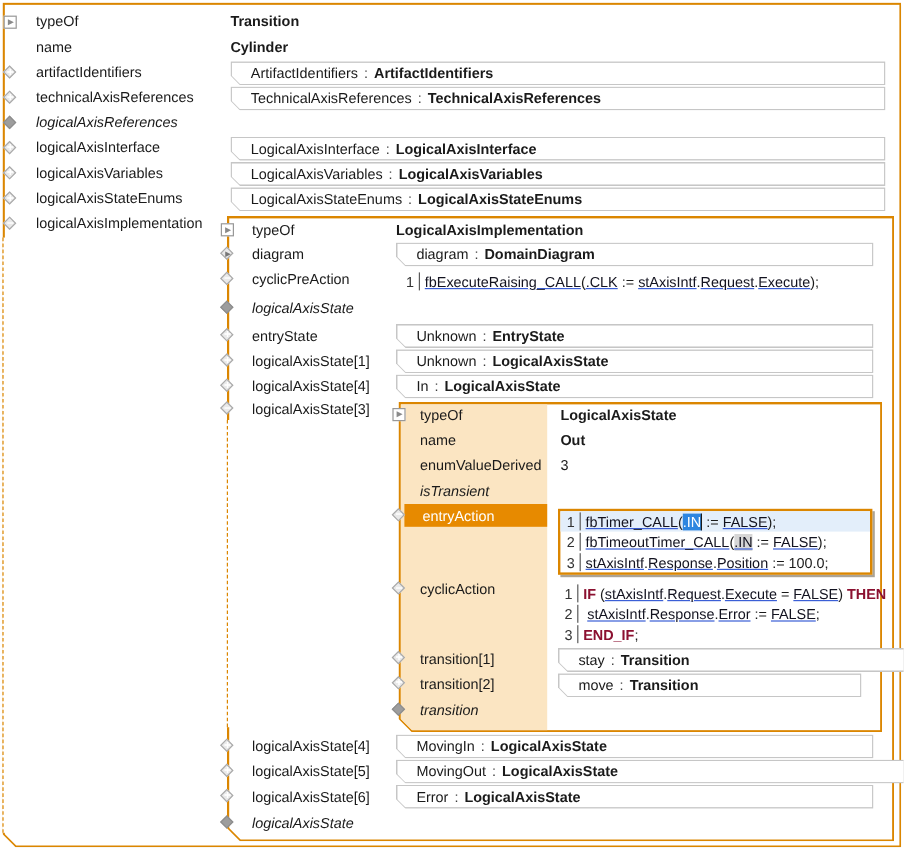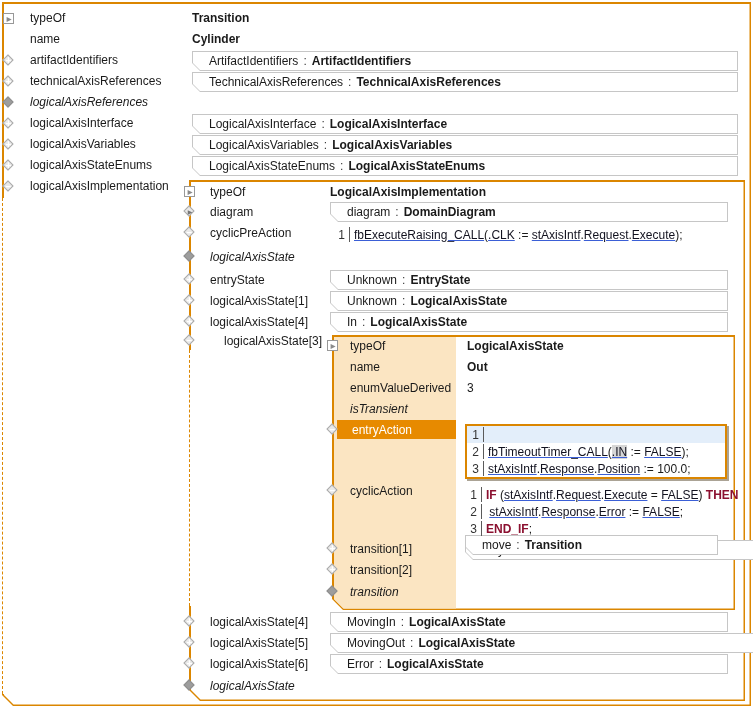--- a/index.html
+++ b/index.html
@@ -134,21 +134,21 @@
     </div>
 </div>
 
 <div class="lbl" style="left:210px;top:184px">typeOf</div>
 <div class="lbl" style="left:210px;top:204px">diagram</div>
 <div class="lbl" style="left:210px;top:225px">cyclicPreAction</div>
 <div class="lbl it" style="left:210px;top:249px">logicalAxisState</div>
 <div class="lbl" style="left:210px;top:272px">entryState</div>
 <div class="lbl" style="left:210px;top:293px">logicalAxisState[1]</div>
 <div class="lbl" style="left:210px;top:314px">logicalAxisState[4]</div>
-<div class="lbl" style="left:224px;top:333px">logicalAxisState[3]</div>
+<div class="lbl" style="left:210px;top:333px">logicalAxisState[3]</div>
 <div class="lbl" style="left:210px;top:614px">logicalAxisState[4]</div>
 <div class="lbl" style="left:210px;top:635px">logicalAxisState[5]</div>
 <div class="lbl" style="left:210px;top:656px">logicalAxisState[6]</div>
 <div class="lbl it" style="left:210px;top:678px">logicalAxisState</div>
 
 <div class="lbl b" style="left:330px;top:184px">LogicalAxisImplementation</div>
 
 <div class="vbox" style="left:330px;top:202px;width:398px">
   <div class="in">
       <span>diagram</span>
@@ -217,20 +217,21 @@
 <div class="lbl" style="left:350px;top:562px">transition[2]</div>
 <div class="lbl it" style="left:350px;top:584px">transition</div>
 
 <div class="lbl b" style="left:467px;top:338px">LogicalAxisState</div>
 <div class="lbl b" style="left:467px;top:359px">Out</div>
 <div class="lbl" style="left:467px;top:380px">3</div>
 
 <div class="codebox" id="entry-code">
   <div class="cl active">
       <span class="ln">1</span>
+      <span class="cd"><span class="lnk">fbTimer_CALL</span><span>(</span><span class="sel">.IN</span><span> := </span><span class="lnk">FALSE</span><span>);</span></span>
     </div>
   <div class="cl">
       <span class="ln">2</span>
       <span class="cd"><span class="lnk">fbTimeoutTimer_CALL</span><span>(</span><span class="lnk occ">.IN</span><span> := </span><span class="lnk">FALSE</span><span>);</span></span>
     </div>
   <div class="cl">
       <span class="ln">3</span>
       <span class="cd"><span class="lnk">stAxisIntf</span><span>.</span><span class="lnk">Response</span><span>.</span><span class="lnk">Position</span><span> := 100.0;</span></span>
     </div>
 </div>
@@ -250,21 +251,21 @@
     </div>
 </div>
 
 <div class="vbox" style="left:465px;top:540px;width:290px">
   <div class="in">
       <span>stay</span>
       <span class="sep">:</span>
       <span class="b">Transition</span>
     </div>
 </div>
-<div class="vbox" style="left:465px;top:535px;width:253px">
+<div class="vbox" style="left:465px;top:561px;width:253px">
   <div class="in">
       <span>move</span>
       <span class="sep">:</span>
       <span class="b">Transition</span>
     </div>
 </div>
 
 <div class="rail-dash" id="outer-dash"></div>
 <div class="rail-dash" id="impl-dash"></div>
 

